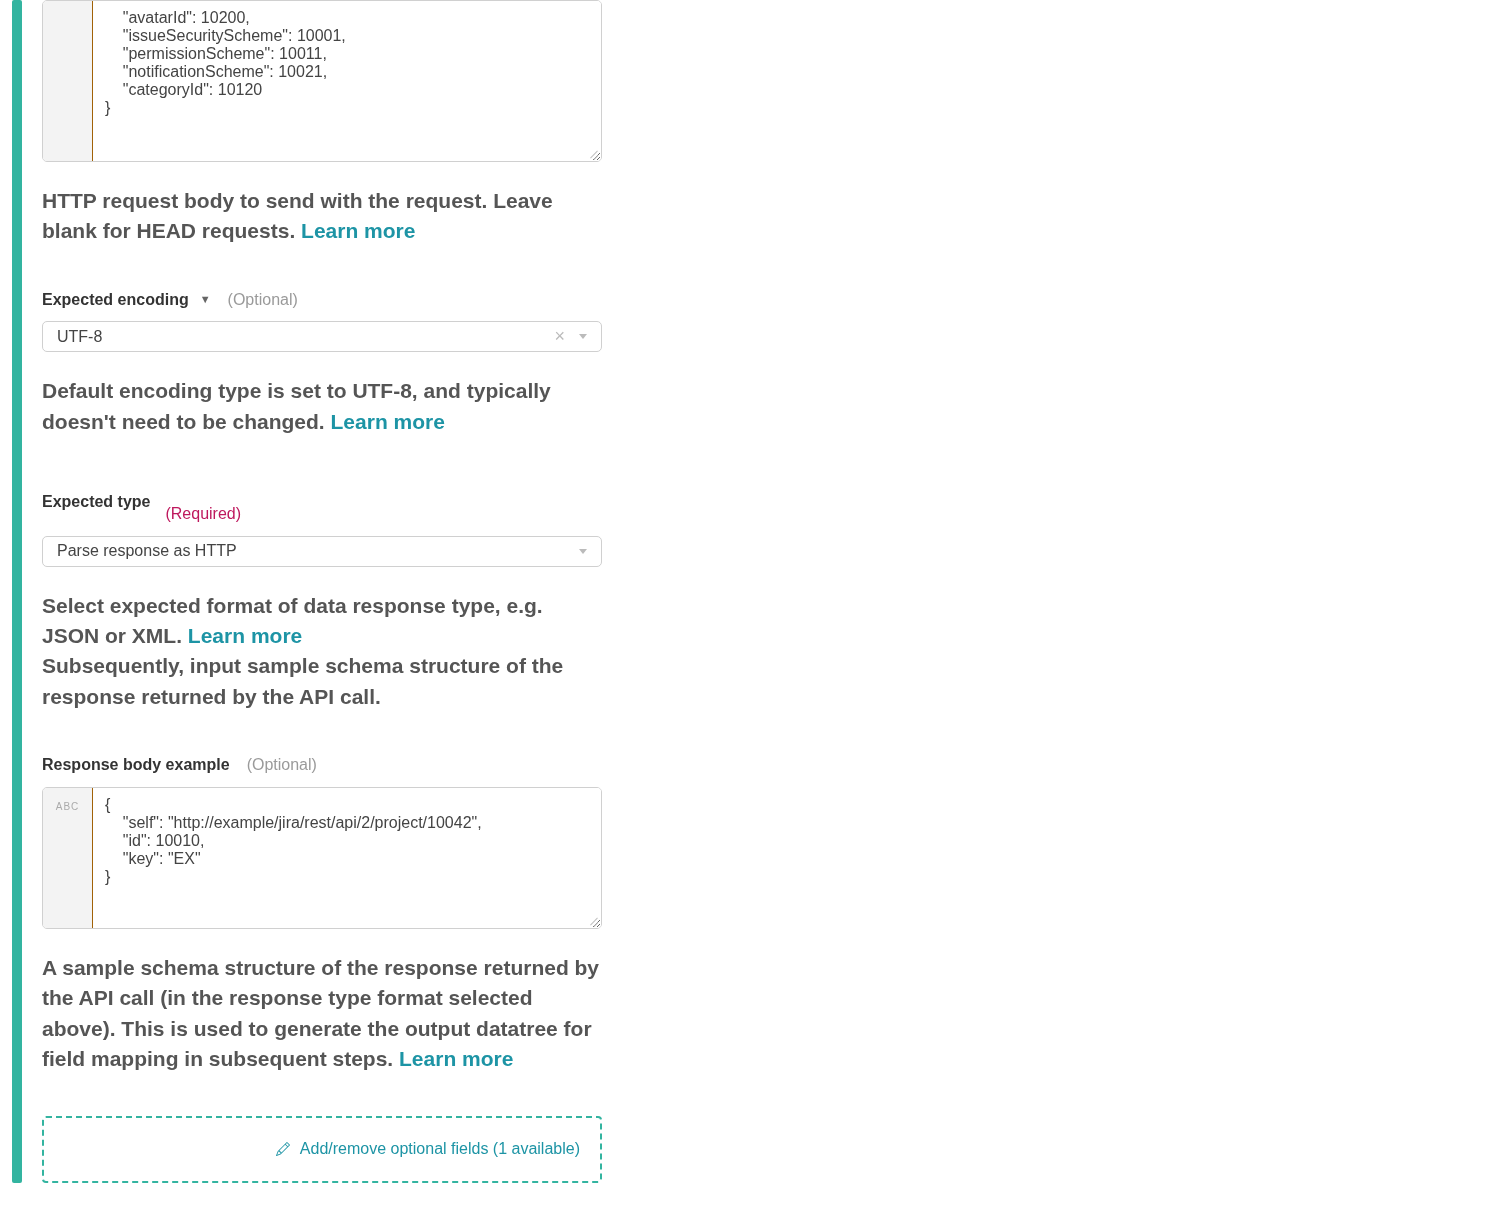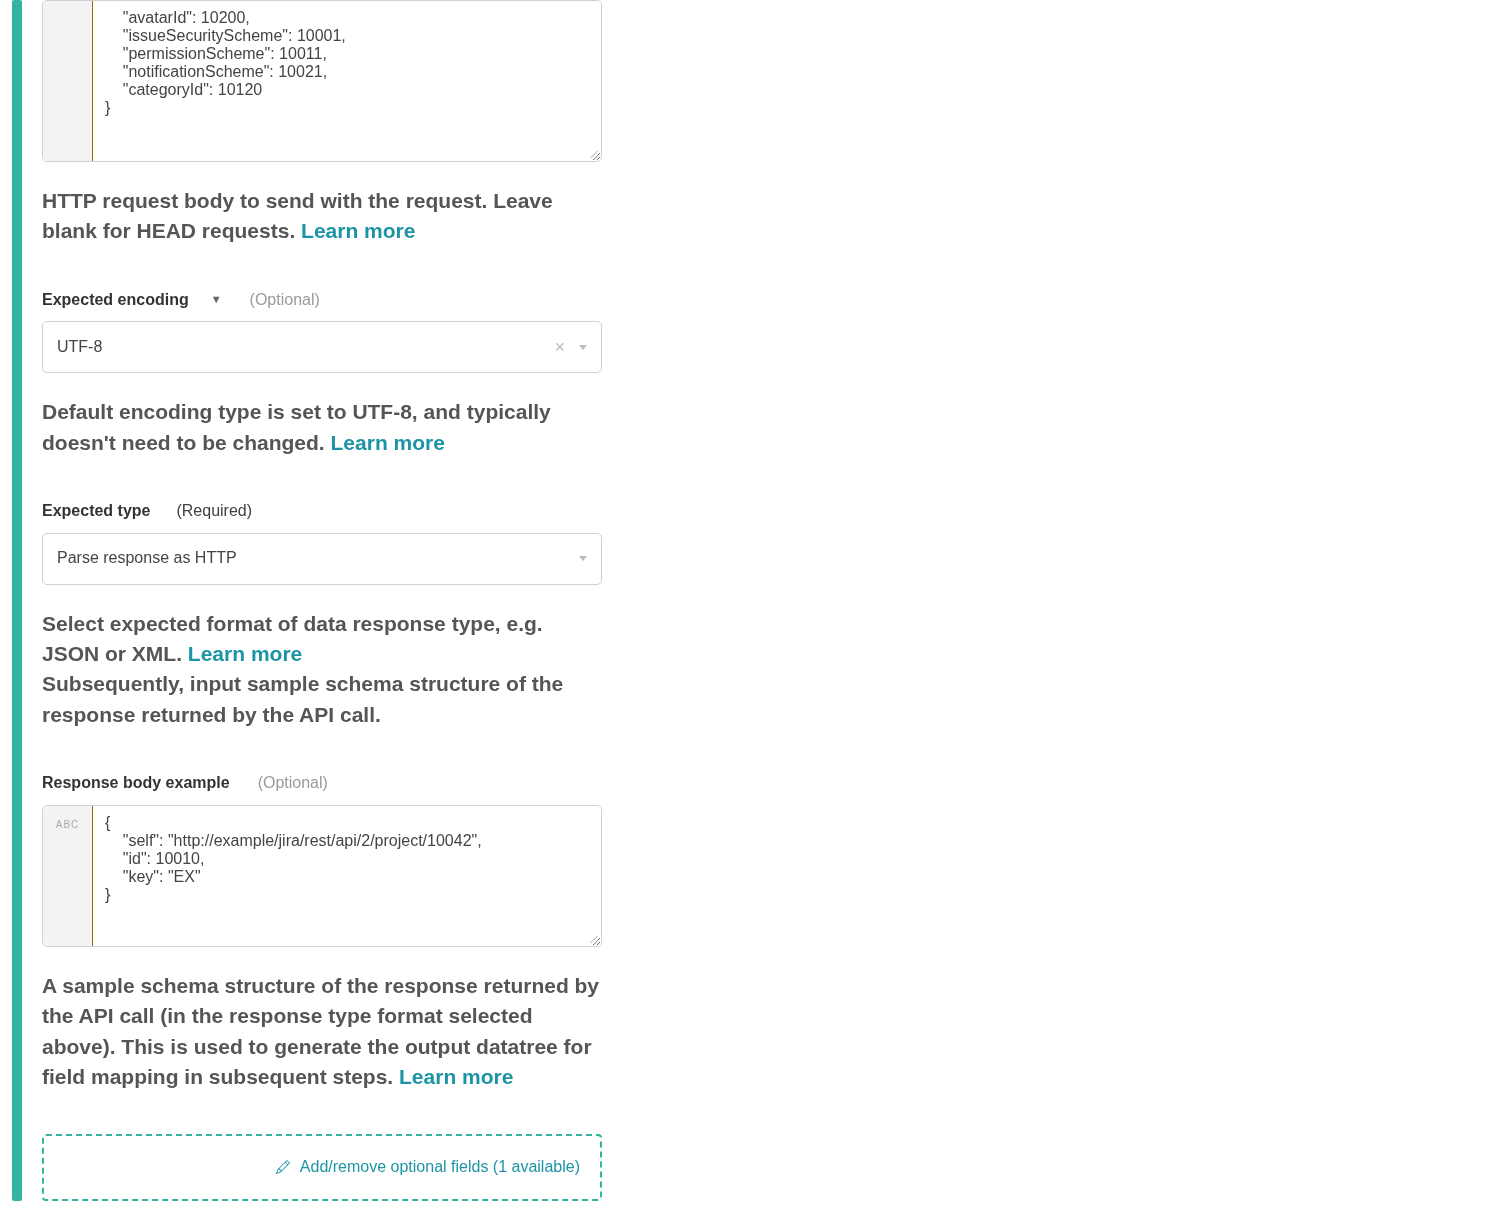--- a/index.html
+++ b/index.html
@@ -22,28 +22,28 @@
   }
   .main {
     flex: 1;
     padding-left: 20px;
     max-width: 580px;
   }
   .field-group { margin-bottom: 42px; }
   .field-label-row {
     display: flex;
     align-items: center;
-    gap: 20px;
+    gap: 9px;
     margin-bottom: 10px;
     font-size: 16px;
   }
   .field-label { font-weight: 600; color: #333; }
   .label-caret { font-size: 11px; color: #666; margin-left: 2px; }
   .optional-tag { color: #9a9a9a; margin-left: 8px; }
-  .required-tag { color: #404040; margin-left: 6px; }
+  .required-tag { color: #be185d; margin-left: 6px; margin-top: 24px; }
   .textarea-wrap {
     display: flex;
     border: 1px solid #d0d0d0;
     border-radius: 5px;
     background: #fff;
     overflow: hidden;
     position: relative;
   }
   .textarea-gutter {
     width: 50px;
@@ -79,21 +79,21 @@
   }
   .link { color: #1d94a5; cursor: pointer; }
   .select-wrap {
     border: 1px solid #d0d0d0;
     border-radius: 5px;
     background: #fff;
     display: flex;
     align-items: center;
     padding: 12px 14px;
     position: relative;
-    height: 52px;
+    height: 31px;
   }
   .select-value { flex: 1; color: #444; }
   .select-clear {
     color: #bbb;
     font-size: 18px;
     cursor: pointer;
     margin-right: 14px;
   }
   .select-caret {
     width: 0; height: 0;

